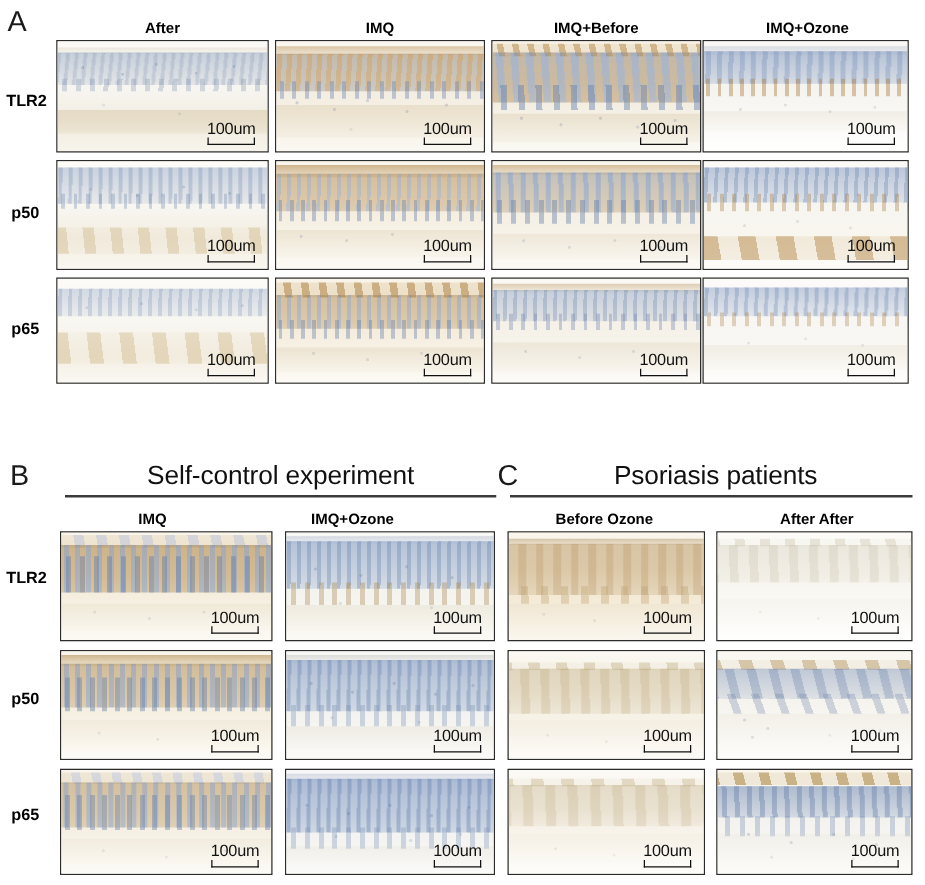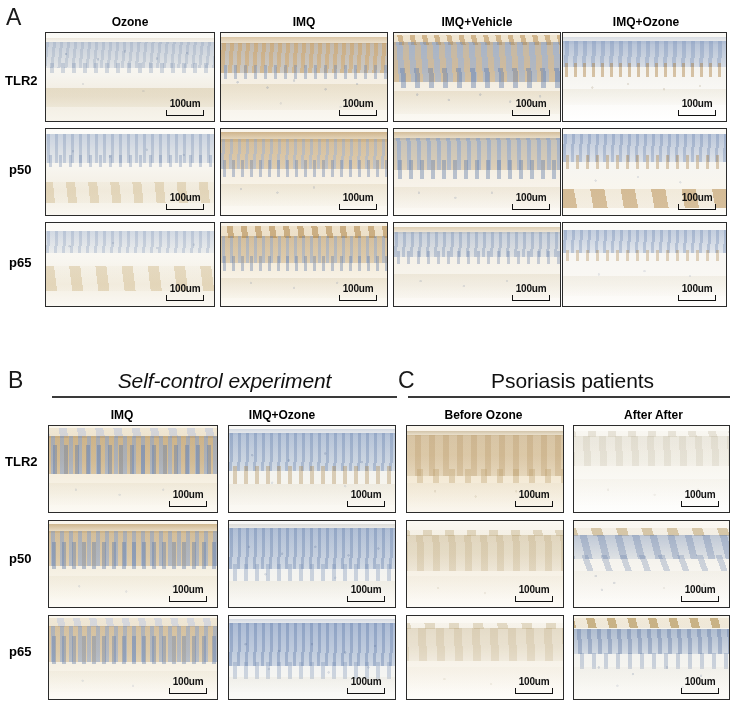--- a/index.html
+++ b/index.html
@@ -43,21 +43,21 @@
     text-align: center;
     color: #101010;
     letter-spacing: -0.1px;
     white-space: nowrap;
   }
   .group-rule {
     position: absolute;
     height: 2px;
     background: #3a3a3a;
   }
-  #group-title-b { left: 52px;  top: 370px; width: 345px; font-style: italic; }
+  #group-title-b { left: 52px;  top: 370px; width: 345px; }
   #group-rule-b  { left: 52px;  top: 396px; width: 345px; }
   #group-title-c { left: 415px; top: 370px; width: 315px; }
   #group-rule-c  { left: 408px; top: 396px; width: 322px; }
 
   
   .col-header {
     position: absolute;
     font-size: 12px;
     font-weight: bold;
     line-height: 1;
@@ -99,22 +99,22 @@
   
   .scalebar {
     position: absolute;
     right: 5px;
     bottom: 5px;
     width: 48px;
     text-align: center;
     pointer-events: none;
   }
   .scalebar .sb-label {
-    font-size: 10px;
-    font-weight: bold;
+    font-size: 13px;
+    font-weight: normal;
     line-height: 1;
     color: #111;
     display: block;
     margin-bottom: 1px;
     letter-spacing: -0.2px;
   }
   .scalebar .sb-mark {
     display: block;
     height: 5px;
     margin: 0 5px;
@@ -125,23 +125,23 @@
 </style>
 </head>
 <body>
 
 <div class="figure-root">
 
   <div>
 
     <div class="panel-letter" id="panel-letter-a">A</div>
 
-    <div class="col-header" style="left:45px;  top:16px; width:170px;">Ozone</div>
+    <div class="col-header" style="left:45px;  top:16px; width:170px;">After</div>
     <div class="col-header" style="left:220px; top:16px; width:168px;">IMQ</div>
-    <div class="col-header" style="left:393px; top:16px; width:168px;">IMQ+Vehicle</div>
+    <div class="col-header" style="left:393px; top:16px; width:168px;">IMQ+Before</div>
     <div class="col-header" style="left:562px; top:16px; width:168px;">IMQ+Ozone</div>
 
     <div class="row-label" style="left:5px; top:74px;">TLR2</div>
     <div class="row-label" style="left:9px; top:163px;">p50</div>
     <div class="row-label" style="left:9px; top:256px;">p65</div>
 
     <div class="tile" style="left:45px; top:32px; width:170px; height:90px;">
       <div class="stain">
         <div class="layer-base" style="background:linear-gradient(180deg,#fbfaf6 0%,#f6f4ee 48%,#f1ece0 72%,#f7f4ec 100%);"></div>
         <div class="layer-corneum" style="top:6%;height:7%;background:linear-gradient(180deg,rgba(205,190,165,.30),rgba(205,190,165,0));"></div>

